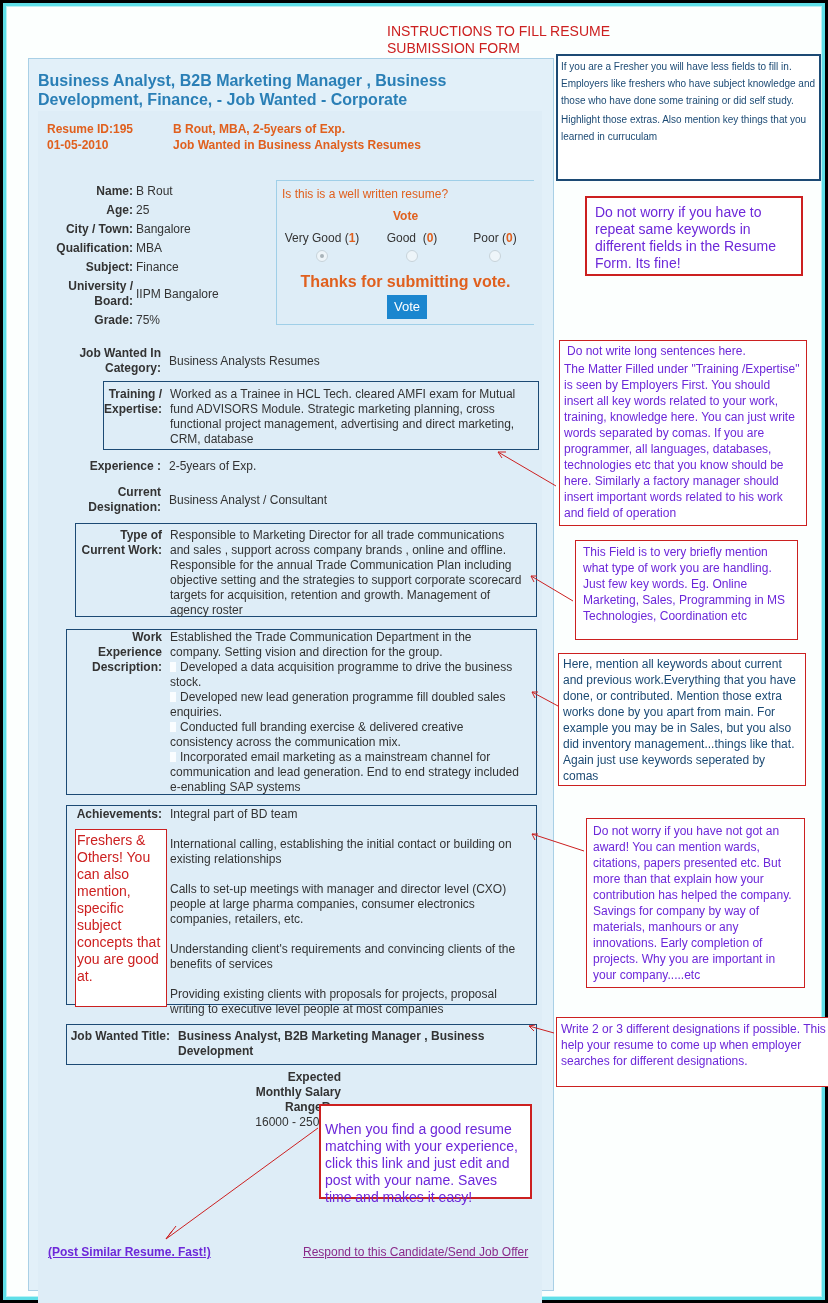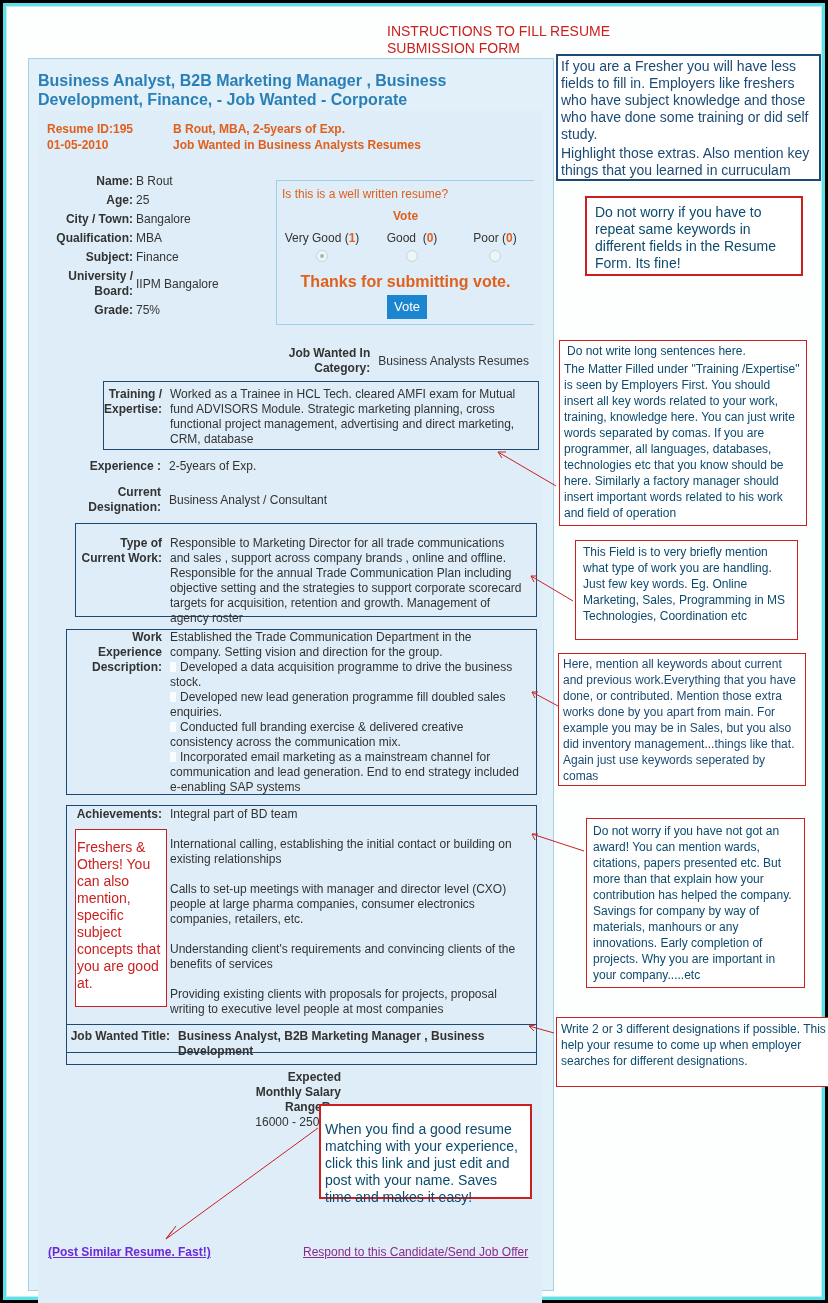--- a/index.html
+++ b/index.html
@@ -30,21 +30,21 @@
   }
 
   .meta-band {
     position: absolute; left: 9px; top: 52px; width: 504px; height: 1221px;
     background: #deedf7;
   }
   .meta { position: absolute; top: 62px; color: #e0601e; font-size: 12px; font-weight: bold; line-height: 16px; }
   .meta.left { left: 18px; }
   .meta.right { left: 144px; }
 
-  .info-table { position: absolute; left: 20px; top: 115px; width: 220px; }
+  .info-table { position: absolute; left: 20px; top: 125px; width: 220px; }
   .info-row { display: flex; align-items: center; margin-bottom: 4px; }
   .info-label { width: 87px; text-align: right; color: #333; font-size: 12px; font-weight: bold; line-height: 15px; padding-right: 3px; }
   .info-value { color: #333; font-size: 12px; line-height: 15px; }
 
   .vote-box {
     position: absolute; left: 247px; top: 121px; width: 258px; height: 145px;
     border: 1px solid #9fcfe8; border-right: none;
   }
   .vote-q { position: absolute; left: 5px; top: 6px; color: #e0601e; font-size: 12px; }
   .vote-title { position: absolute; left: 0; width: 100%; top: 28px; text-align: center; color: #e0601e; font-size: 12px; font-weight: bold; }
@@ -65,31 +65,31 @@
   .field { position: absolute; display: flex; }
   .field .flabel { text-align: right; color: #333; font-size: 12px; font-weight: bold; line-height: 15px; padding-right: 8px; flex-shrink: 0; }
   .field .fvalue { color: #333; font-size: 12px; line-height: 15px; }
   .boxed { border: 1px solid #1c4a74; }
   .bullet { display: inline-block; width: 6px; height: 10px; background: #fafdff; margin-right: 4px; vertical-align: -1px; }
   .ach-p { margin-bottom: 15px; }
 
   .fresher-note {
     position: absolute; left: 46px; top: 770px; width: 92px; height: 178px;
     background: #fff; border: 1px solid #cc2020;
-    color: #cc2020; font-size: 14px; line-height: 17px; padding: 9px 1px;
+    color: #cc2020; font-size: 14px; line-height: 17px; padding: 2px 1px;
   }
 
   .link-post { position: absolute; left: 19px; top: 1186px; color: #6d28d9; font-size: 12px; font-weight: bold; text-decoration: underline; }
   .link-respond { position: absolute; left: 274px; top: 1186px; color: #8a2a8a; font-size: 12px; text-decoration: underline; }
 
   .note {
-    position: absolute; background: #fff; border: 1px solid #cc2020; color: #0c4a6e;
+    position: absolute; background: #fff; border: 1px solid #cc2020; color: #6d28d9;
     font-size: 12px; line-height: 16px; padding: 2px 4px;
   }
-  .note.blue { border: 2px solid #1c4a74; color: #1c4a74; font-size: 14px; line-height: 17px; }
+  .note.blue { border: 2px solid #1c4a74; color: #1c4a74; font-size: 10px; line-height: 17px; }
   .note.big { font-size: 14px; line-height: 17px; border-width: 2px; }
   .note.dark { color: #1c4a74; }
 
   svg.arrows { position: absolute; left: 0; top: 0; pointer-events: none; }
 </style>
 </head>
 <body>
 
 <div class="frame">
 
@@ -150,57 +150,57 @@
         <span class="radio"></span>
       </div>
       <div class="vote-opt" style="left:188px;width:60px;">
         <span>Poor</span> (<span class="count">0</span>)
         <span class="radio"></span>
       </div>
       <div class="vote-thanks">Thanks for submitting vote.</div>
       <button class="vote-btn">Vote</button>
     </div>
 
-    <div class="field" style="left:40px;top:287px;width:460px;align-items:center;justify-content:flex-end;">
+    <div class="field" style="left:40px;top:287px;width:460px;align-items:center;">
       <div class="flabel" style="width:100px;">Job Wanted In Category:</div>
       <div class="fvalue">Business Analysts Resumes</div>
     </div>
 
     <div class="field boxed" style="left:74px;top:322px;width:436px;height:69px;padding-top:5px;">
       <div class="flabel" style="width:66px;">Training / Expertise:</div>
       <div class="fvalue" style="width:360px;">Worked as a Trainee in HCL Tech. cleared AMFI exam for Mutual fund ADVISORS Module. Strategic marketing planning, cross functional project management, advertising and direct marketing, CRM, database</div>
     </div>
 
     <div class="field" style="left:40px;top:400px;width:460px;">
       <div class="flabel" style="width:100px;">Experience :</div>
       <div class="fvalue">2-5years of Exp.</div>
     </div>
 
     <div class="field" style="left:40px;top:426px;width:460px;align-items:center;">
       <div class="flabel" style="width:100px;">Current Designation:</div>
       <div class="fvalue">Business Analyst / Consultant</div>
     </div>
 
-    <div class="field boxed" style="left:46px;top:464px;width:462px;height:94px;padding-top:12px;">
+    <div class="field boxed" style="left:46px;top:464px;width:462px;height:94px;padding-top:4px;">
       <div class="flabel" style="width:94px;">Type of Current Work:</div>
       <div class="fvalue" style="width:352px;">Responsible to Marketing Director for all trade communications and sales , support across company brands , online and offline. Responsible for the annual Trade Communication Plan including objective setting and the strategies to support corporate scorecard targets for acquisition, retention and growth. Management of agency roster</div>
     </div>
 
     <div class="field boxed" style="left:37px;top:570px;width:471px;height:166px;padding-top:0;">
       <div class="flabel" style="width:103px;">Work Experience Description:</div>
       <div class="fvalue" style="width:352px;">
         <div>Established the Trade Communication Department in the company. Setting vision and direction for the group.</div>
         <div><span class="bullet"></span><span>Developed a data acquisition programme to drive the business stock.</span></div>
         <div><span class="bullet"></span><span>Developed new lead generation programme fill doubled sales enquiries.</span></div>
         <div><span class="bullet"></span><span>Conducted full branding exercise &amp; delivered creative consistency across the communication mix.</span></div>
         <div><span class="bullet"></span><span>Incorporated email marketing as a mainstream channel for communication and lead generation. End to end strategy included e-enabling SAP systems</span></div>
       </div>
     </div>
 
-    <div class="field boxed" style="left:37px;top:746px;width:471px;height:248px;padding-top:1px;">
+    <div class="field boxed" style="left:37px;top:746px;width:471px;height:200px;padding-top:1px;">
       <div class="flabel" style="width:103px;">Achievements:</div>
       <div class="fvalue" style="width:355px;">
         <div class="ach-p">Integral part of BD team</div>
         <div class="ach-p">International calling, establishing the initial contact or building on existing relationships</div>
         <div class="ach-p">Calls to set-up meetings with manager and director level (CXO) people at large pharma companies, consumer electronics companies, retailers, etc.</div>
         <div class="ach-p">Understanding client's requirements and convincing clients of the benefits of services</div>
         <div>Providing existing clients with proposals for projects, proposal writing to executive level people at most companies</div>
       </div>
     </div>
 

